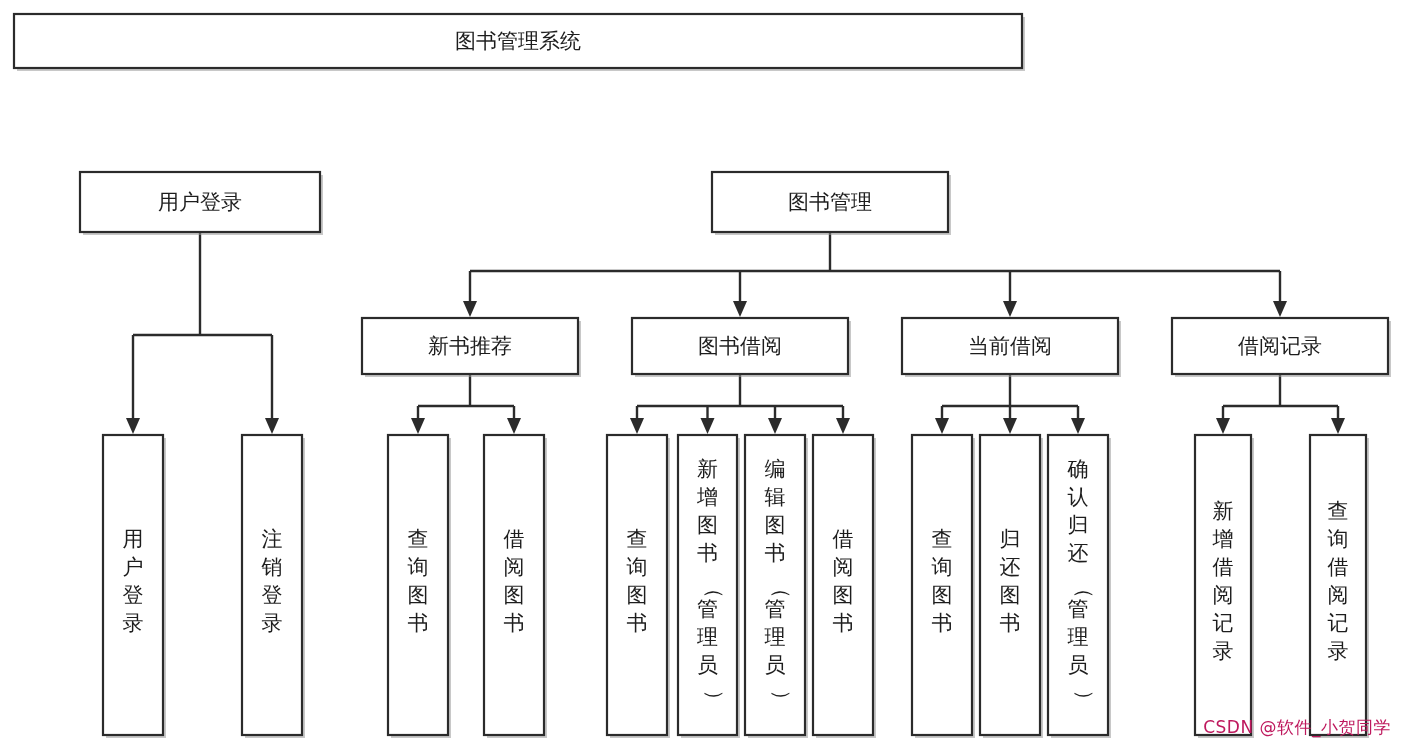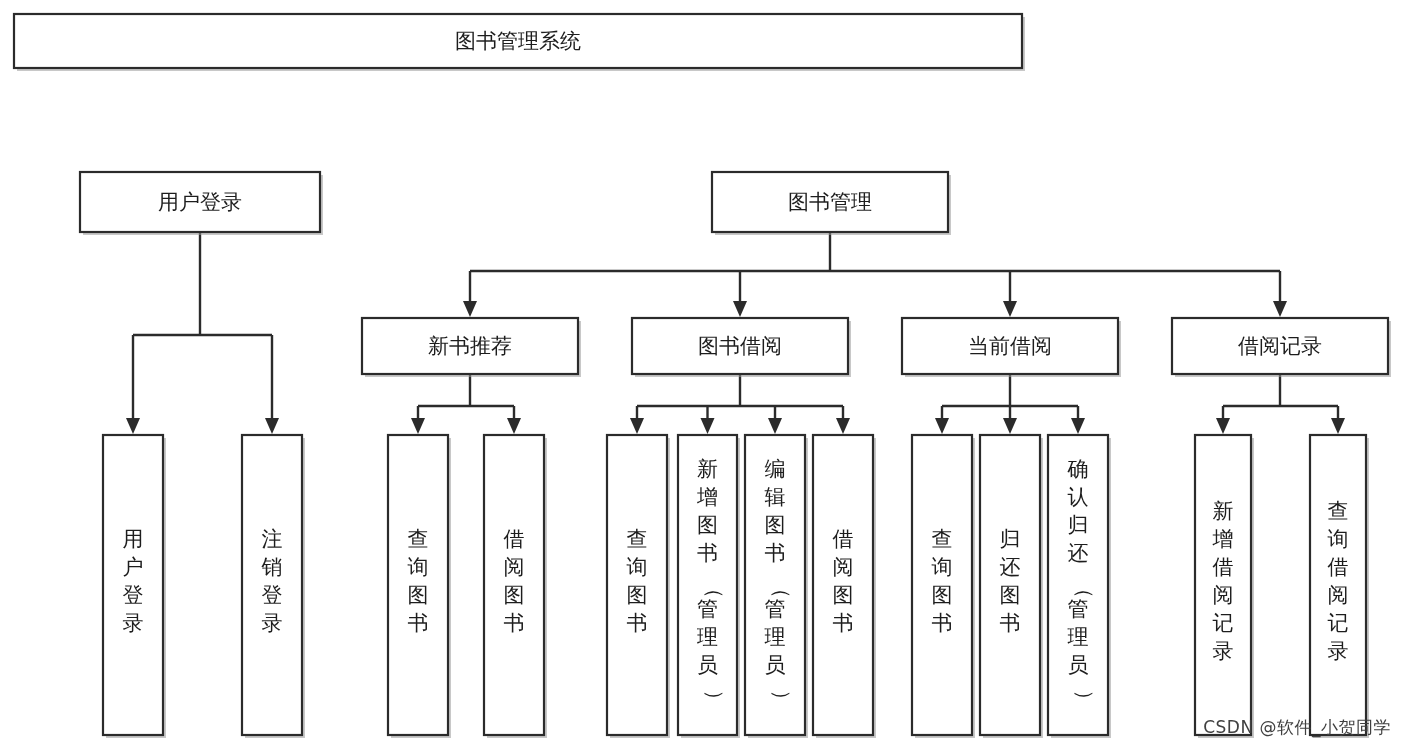--- a/index.html
+++ b/index.html
@@ -36,21 +36,21 @@
     fill:none;
     stroke-linecap:butt;
   }
   .arrow-head{fill:#2b2b2b;}
 
   .watermark{
     position:absolute;
     right:14px;
     bottom:8px;
     font-size:17px;
-    color:#404040;
+    color:#be185d;
     font-family:"DejaVu Sans","Liberation Sans",sans-serif;
     letter-spacing:.5px;
     white-space:nowrap;
     user-select:none;
   }
 </style>
 </head>
 <body>
 
 <div id="diagram-root">

